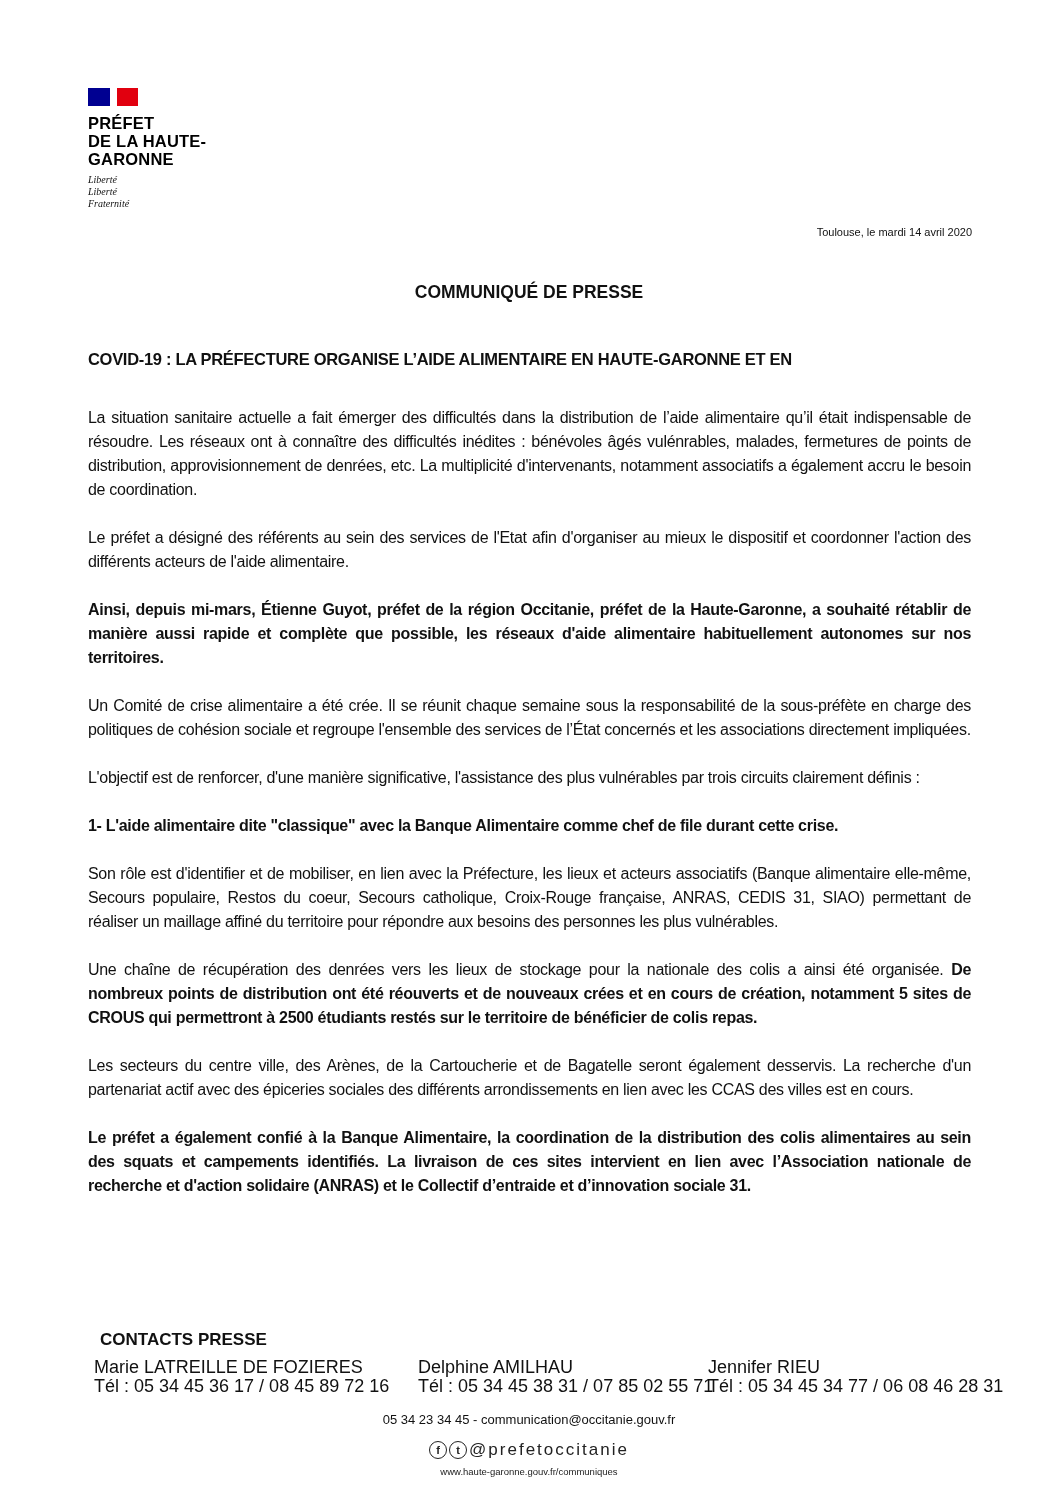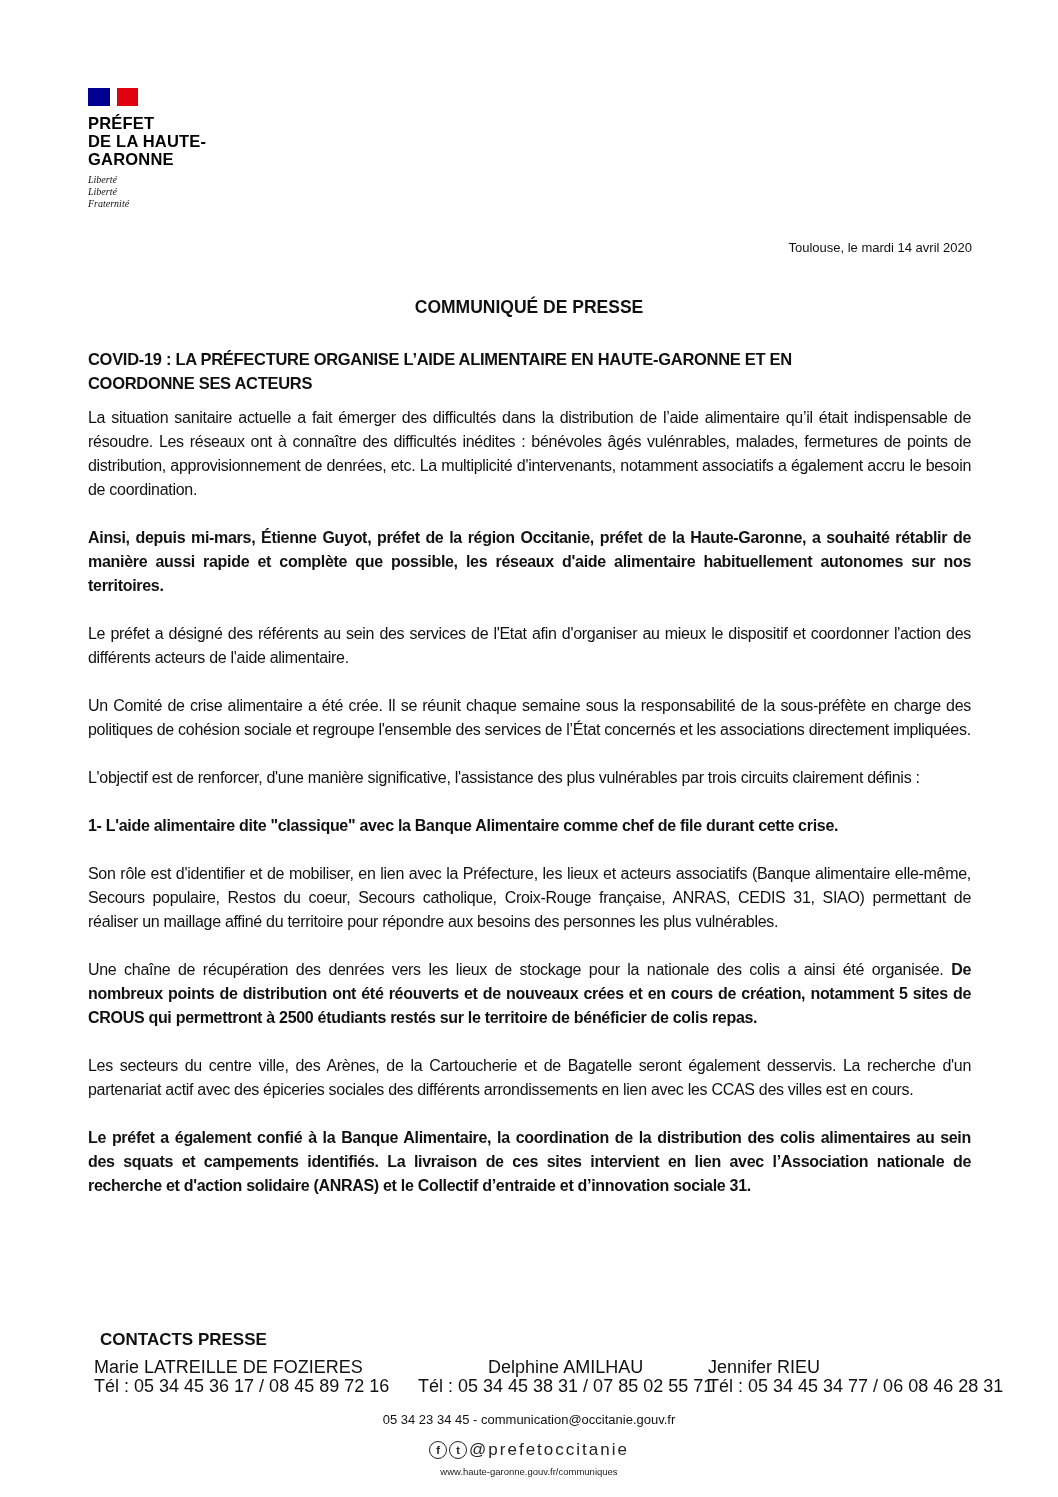--- a/index.html
+++ b/index.html
@@ -7,29 +7,29 @@
     width: 1058px; height: 1497px; position: relative; overflow: hidden;
     font-family: "Liberation Sans", "DejaVu Sans", sans-serif; color: #111;
   }
   .logo { position: absolute; left: 88px; top: 88px; }
   .flag { display: flex; width: 50px; height: 18px; }
   .flag .b { width: 22px; background: #000091; }
   .flag .w { width: 7px; background: #ffffff; }
   .flag .r { width: 21px; background: #e1000f; }
   .marianne-name { margin-top: 8px; font-weight: bold; font-size: 16.5px; line-height: 18px; color: #000; letter-spacing: 0.2px; }
   .motto { margin-top: 6px; font-family: "Liberation Serif", "DejaVu Serif", serif; font-style: italic; font-size: 10px; line-height: 12px; color: #111; }
-  .date { position: absolute; right: 86px; top: 240px; font-size: 13px; }
-  .title { position: absolute; left: 0; width: 1058px; text-align: center; top: 282px; font-weight: bold; font-size: 17.5px; margin-top: 15px; }
+  .date { position: absolute; right: 86px; top: 226px; font-size: 11px; }
+  .title { position: absolute; left: 0; width: 1058px; text-align: center; top: 282px; font-weight: bold; font-size: 17.5px; }
   .subject { position: absolute; left: 88px; width: 800px; top: 338px; font-weight: bold; font-size: 16.5px; line-height: 24px; letter-spacing: -0.3px; margin-top: 9px; }
   .body { position: absolute; left: 88px; width: 883px; top: 406px; font-size: 16px; line-height: 24px; letter-spacing: -0.3px; }
   .body p { margin: 0 0 24px 0; text-align: justify; text-align-last: left; }
   .body b { font-weight: bold; }
   .contacts-title { position: absolute; left: 88px; top: 1330px; font-weight: bold; font-size: 17px; margin-left: 12px; }
   .contact { position: absolute; top: 1358px; font-size: 18px; line-height: 19px; }
-  .c1 { left: 94px; } .c2 { left: 418px; text-align: center; } .c3 { left: 708px; }
+  .c1 { left: 94px; } .c2 { left: 418px; } .c3 { left: 708px; }
   .footer-line { position: absolute; left: 0; width: 1058px; text-align: center; }
   .f1 { top: 1412px; font-size: 13px; }
   .f2 { top: 1440px; font-size: 17px; letter-spacing: 2px; color: #222; }
   .f3 { top: 1466px; font-size: 9.5px; color: #222; }
   .icon-circle { display: inline-block; width: 16px; height: 16px; border: 1px solid #222; border-radius: 50%; font-size: 11px; line-height: 16px; text-align: center; letter-spacing: 0; vertical-align: 1px; margin-right: 2px; font-weight: bold; }
 </style>
 </head>
 <body>
 
 <div class="logo">
@@ -49,27 +49,26 @@
     <div>Fraternité</div>
   </div>
 </div>
 
 <div class="date">Toulouse, le mardi 14 avril 2020</div>
 
 <div class="title">COMMUNIQUÉ DE PRESSE</div>
 
 <div class="subject">
   <div>COVID-19 : LA PRÉFECTURE ORGANISE L’AIDE ALIMENTAIRE EN HAUTE-GARONNE ET EN</div>
-  <div>COORDONNE SES ACTEURS</div>
 </div>
 
 <div class="body">
   <p>La situation sanitaire actuelle a fait émerger des difficultés dans la distribution de l’aide alimentaire qu’il était indispensable de résoudre. Les réseaux ont à connaître des difficultés inédites : bénévoles âgés vulénrables, malades, fermetures de points de distribution, approvisionnement de denrées, etc. La multiplicité d'intervenants, notamment associatifs a également accru le besoin de coordination.</p>
+  <p>Le préfet a désigné des référents au sein des services de l'Etat afin d'organiser au mieux le dispositif et coordonner l'action des différents acteurs de l'aide alimentaire.</p>
   <p><b>Ainsi, depuis mi-mars, Étienne Guyot, préfet de la région Occitanie, préfet de la Haute-Garonne, a souhaité rétablir de manière aussi rapide et complète que possible, les réseaux d'aide alimentaire habituellement autonomes sur nos territoires.</b></p>
-  <p>Le préfet a désigné des référents au sein des services de l'Etat afin d'organiser au mieux le dispositif et coordonner l'action des différents acteurs de l'aide alimentaire.</p>
   <p>Un Comité de crise alimentaire a été crée. Il se réunit chaque semaine sous la responsabilité de la sous-préfète en charge des politiques de cohésion sociale et regroupe l'ensemble des services de l’État concernés et les associations directement impliquées.</p>
   <p>L'objectif est de renforcer, d'une manière significative, l'assistance des plus vulnérables par trois circuits clairement définis :</p>
   <p><b>1- L'aide alimentaire dite "classique" avec la Banque Alimentaire comme chef de file durant cette crise.</b></p>
   <p>Son rôle est d'identifier et de mobiliser, en lien avec la Préfecture, les lieux et acteurs associatifs (Banque alimentaire elle-même, Secours populaire, Restos du coeur, Secours catholique, Croix-Rouge française, ANRAS, CEDIS 31, SIAO) permettant de réaliser un maillage affiné du territoire pour répondre aux besoins des personnes les plus vulnérables.</p>
   <p><span>Une chaîne de récupération des denrées vers les lieux de stockage pour la nationale des colis a ainsi été organisée. </span><b>De nombreux points de distribution ont été réouverts et de nouveaux crées et en cours de création, notamment 5 sites de CROUS qui permettront à 2500 étudiants restés sur le territoire de bénéficier de colis repas.</b></p>
   <p>Les secteurs du centre ville, des Arènes, de la Cartoucherie et de Bagatelle seront également desservis. La recherche d'un partenariat actif avec des épiceries sociales des différents arrondissements en lien avec les CCAS des villes est en cours.</p>
   <p><b>Le préfet a également confié à la Banque Alimentaire, la coordination de la distribution des colis alimentaires au sein des squats et campements identifiés. La livraison de ces sites intervient en lien avec l’Association nationale de recherche et d'action solidaire (ANRAS) et le Collectif d’entraide et d’innovation sociale 31.</b></p>
 </div>
 
 <div class="contacts-title">CONTACTS PRESSE</div>

